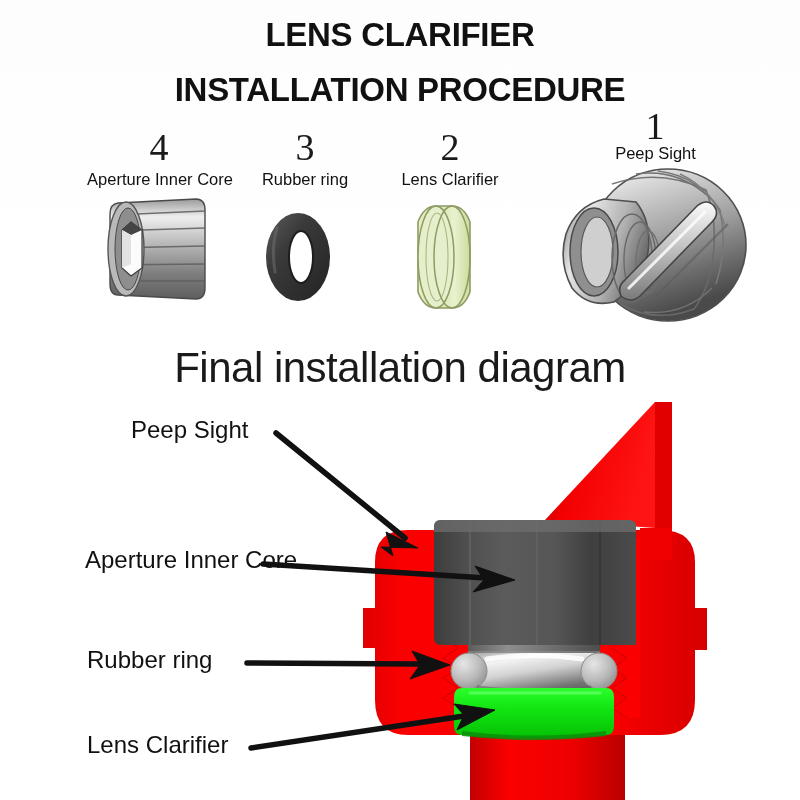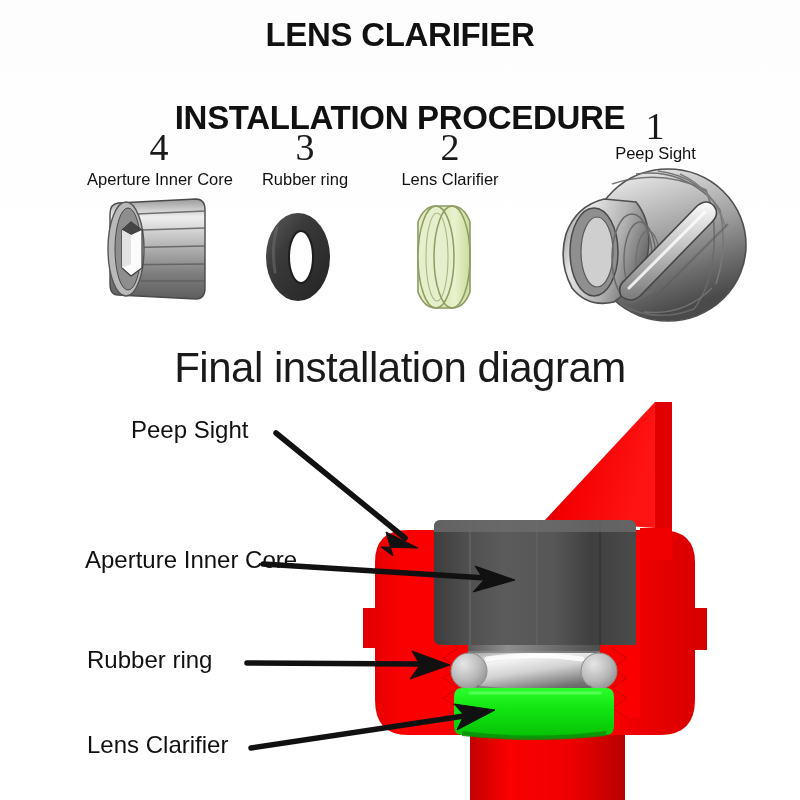--- a/index.html
+++ b/index.html
@@ -11,21 +11,21 @@
     position:relative;
   }
   #root{position:relative;width:800px;height:688px;background:linear-gradient(180deg,#fdfdfd 0%,#ffffff 40%,#ffffff 100%);}
 
   
   .title-line{
     position:absolute;left:0;width:800px;text-align:center;
     font-weight:bold;color:#111;letter-spacing:-0.3px;
   }
   #title1{top:16px;font-size:33px;}
-  #title2{top:71px;font-size:33px;margin-top:28px;}
+  #title2{top:71px;font-size:33px;}
 
   #final-heading{
     position:absolute;left:0;width:800px;text-align:center;
     top:344px;font-size:42px;color:#1a1a1a;font-weight:400;letter-spacing:-0.5px;
   }
 
   
   .part-num{
     position:absolute;text-align:center;
     font-family:"Liberation Serif", serif;

